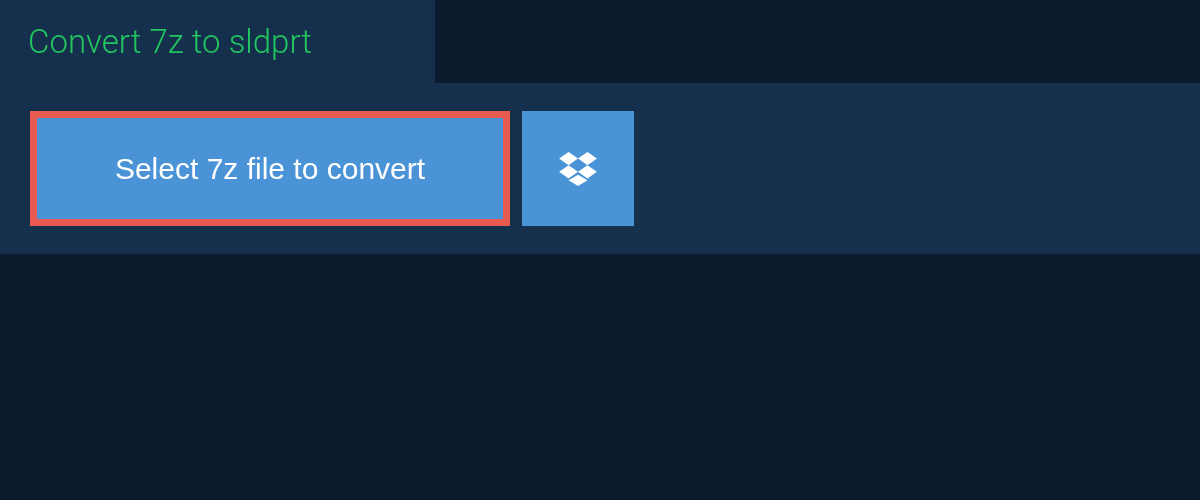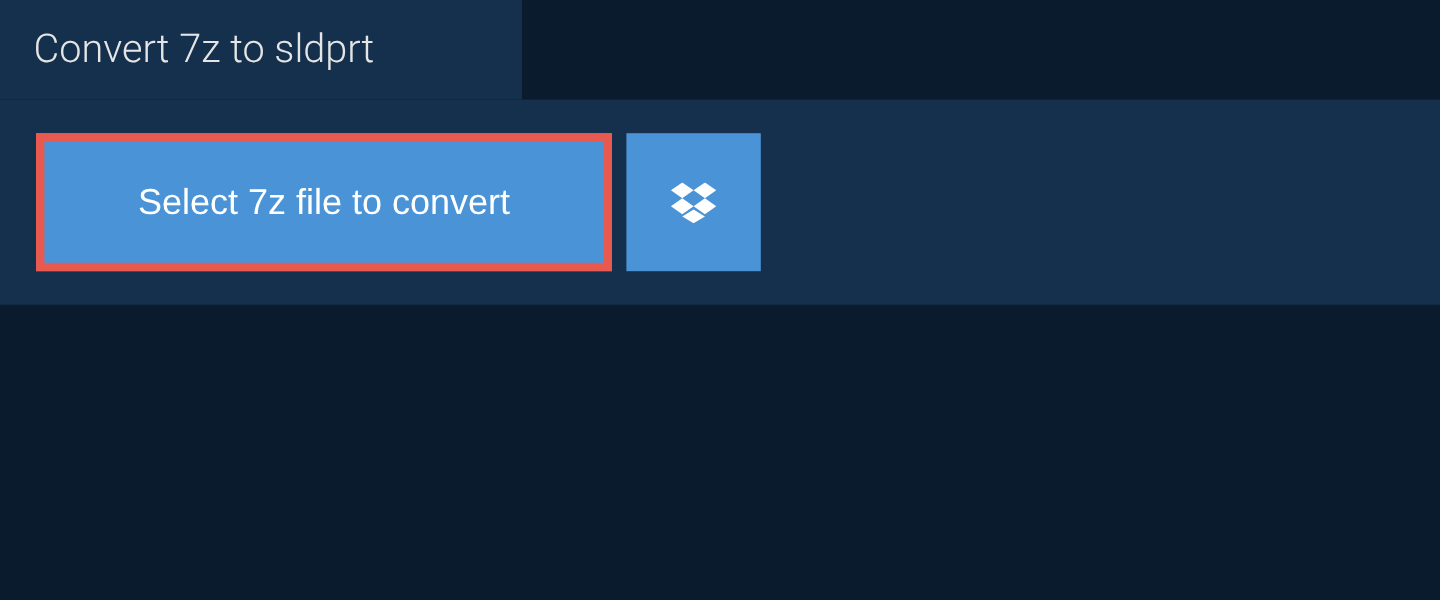--- a/index.html
+++ b/index.html
@@ -13,21 +13,21 @@
       background: #0a1b2e;
       font-family: -apple-system, BlinkMacSystemFont, "Segoe UI", Roboto, Helvetica, Arial, sans-serif;
       overflow: hidden;
     }
     .tab-container {
       background: #14304d;
       width: 435px;
       padding: 22px 28px;
     }
     .tab-label {
-      color: #e5e5e5;
+      color: #22c55e;
       font-size: 33px;
       font-weight: 300;
     }
     .content-panel {
       background: #14304d;
       margin-top: 0;
       padding: 28px 30px;
       width: 100%;
     }
     .button-row {

